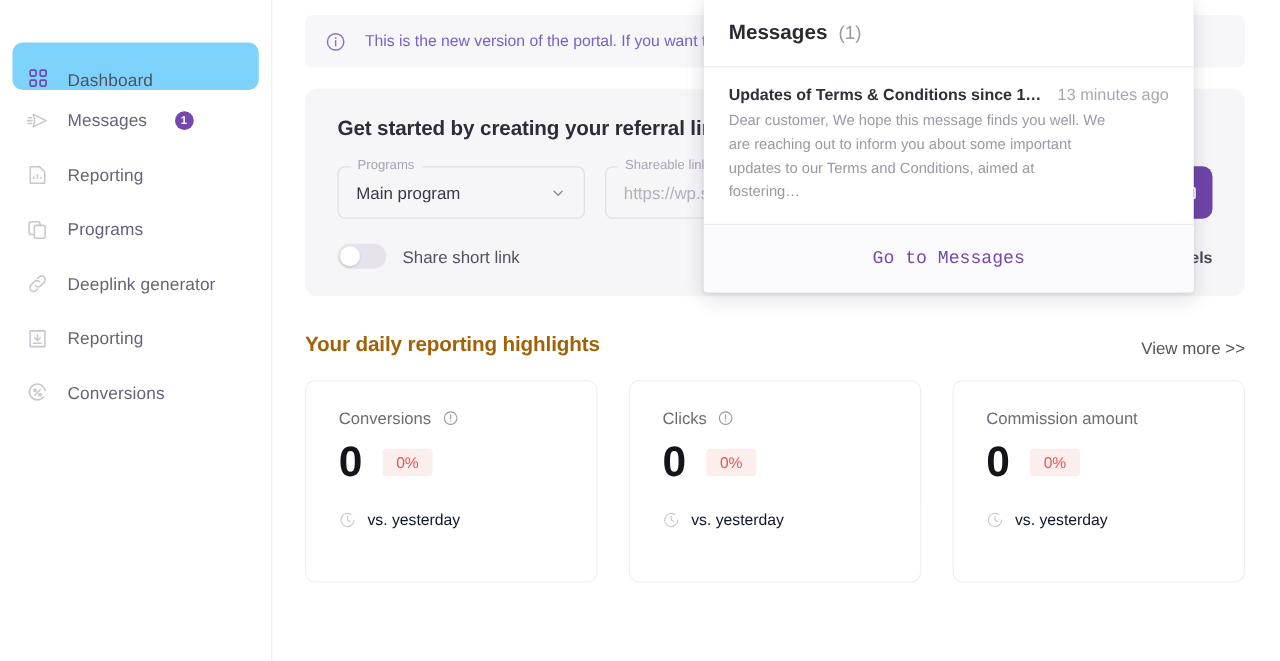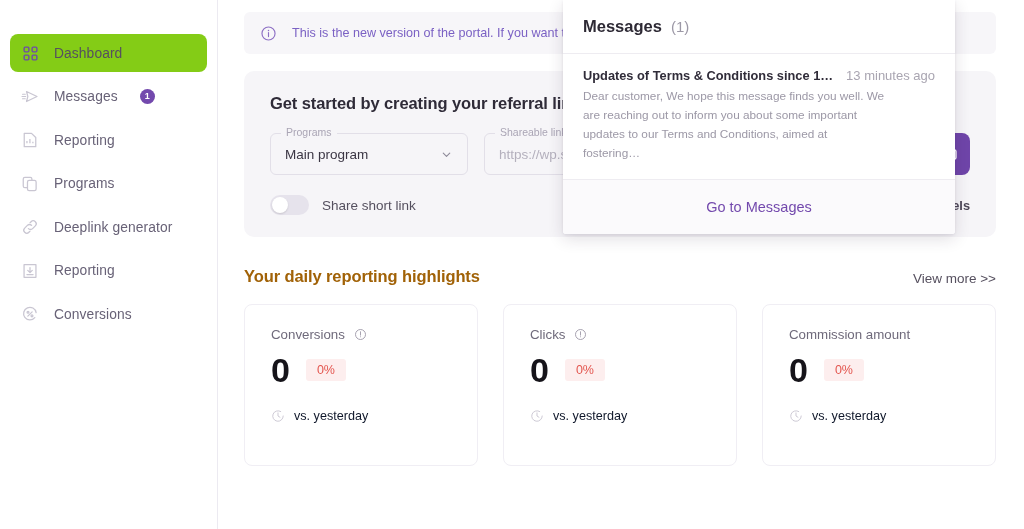--- a/index.html
+++ b/index.html
@@ -33,21 +33,21 @@
     display: flex;
     align-items: center;
     gap: 14px;
     height: 38px;
     padding: 0 10px;
     margin-bottom: 5.5px;
     border-radius: 8px;
     cursor: pointer;
     position: relative;
   }
-  .nav-item.active { background: #84cc16; }
+  .nav-item.active { background: #7dd3fc; align-items: flex-end; }
   .nav-icon {
     width: 20px; height: 20px;
     flex: 0 0 20px;
     display: flex; align-items: center; justify-content: center;
     color: #c9c6d2;
   }
   .nav-item.active .nav-icon { color: #6d4aa8; }
   .nav-icon svg { display: block; }
   .nav-label {
     font-size: 13.8px;
@@ -334,20 +334,21 @@
     color: #9c98a6;
     max-width: 302px;
   }
   .msg-footer {
     height: 54px;
     background: #fbfafc;
     display: flex;
     align-items: center;
     justify-content: center;
     cursor: pointer;
+    font-family: Liberation Mono, monospace;
   }
   .msg-footer-link {
     font-size: 14.5px;
     color: #7349ad;
   }
 </style>
 </head>
 <body>
 
 <div id="app">

